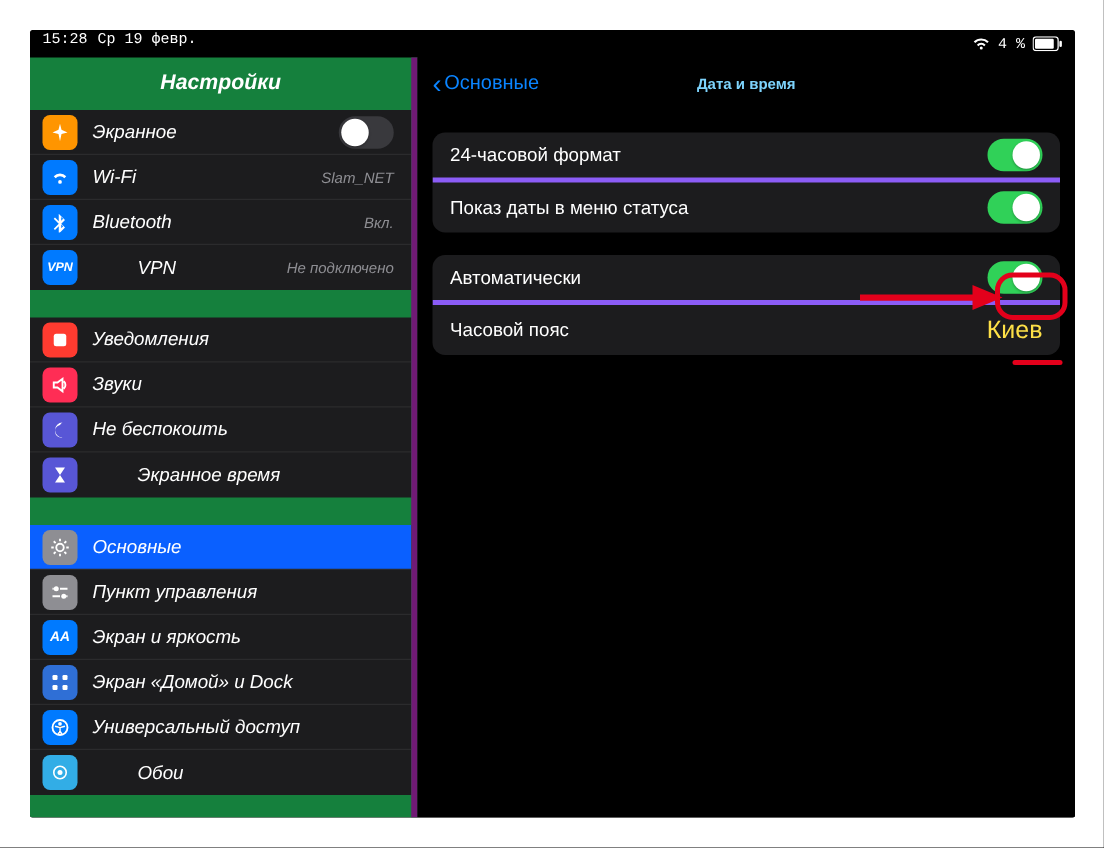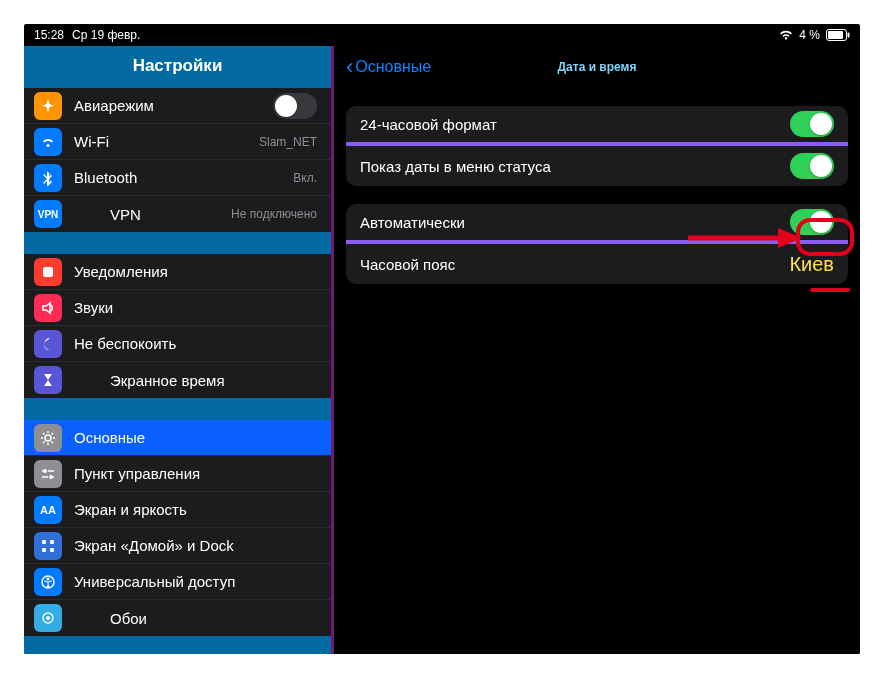--- a/index.html
+++ b/index.html
@@ -10,31 +10,33 @@
     position: relative;
   }
   .device {
     position: absolute; left: 24px; top: 24px;
     width: 836px; height: 630px;
     background: #000;
     overflow: hidden;
     border-radius: 2px;
   }
   .statusbar {
-    height: 22px; display: flex; align-items: center;
+    height: 22px; display: flex; 
     color: #fff; font-size: 12px; padding: 0 10px;
     justify-content: space-between;
+    font-family: Liberation Mono, monospace;
   }
   .statusbar .left { display:flex; gap:8px; }
   .statusbar .right { display:flex; gap:6px; align-items:center; }
   .wifi-ic svg, .batt-ic svg { display:block; }
   .main { display:flex; height: calc(100% - 22px); }
   .sidebar {
-    width: 310px; background:#0369a1; border-right:3px solid #701a75;
+    width: 310px; background:#15803d; border-right:5px solid #701a75;
     overflow:hidden;
+    font-style:italic;
   }
   .sidebar-title {
     color:#fff; font-weight:600; font-size:17px;
     text-align:center; padding:10px 0 12px;
   }
   .group { background:#1c1c1e; margin-bottom:22px; }
   .group:last-child { margin-bottom:0; }
   .row {
     display:flex; align-items:center; height:36px;
     padding:0 14px 0 10px; color:#fff; font-size:15px;
@@ -132,21 +134,21 @@
     <div class="sidebar">
       <div class="sidebar-title">Настройки</div>
 
       <div class="group">
         <div class="row">
           <span class="icon ic-orange">
               <svg width="16" height="16" viewBox="0 0 16 16">
                 <path d="M8 1l1.2 4.8L14 8l-4.8 1.2L8 15l-1.2-5.8L2 8l4.8-2.2z" fill="#fff"></path>
               </svg>
             </span>
-          <span class="label">Авиарежим</span>
+          <span class="label">Экранное</span>
           <span class="toggle">
               <span class="knob"></span>
             </span>
         </div>
         <div class="row">
           <span class="icon ic-blue">
               <svg width="16" height="16" viewBox="0 0 16 16">
                 <path d="M8 13a1.5 1.5 0 100-3 1.5 1.5 0 000 3zM3 7a7 7 0 0110 0l-1.5 1.5a5 5 0 00-7 0L3 7z" fill="#fff"></path>
               </svg>
             </span>

